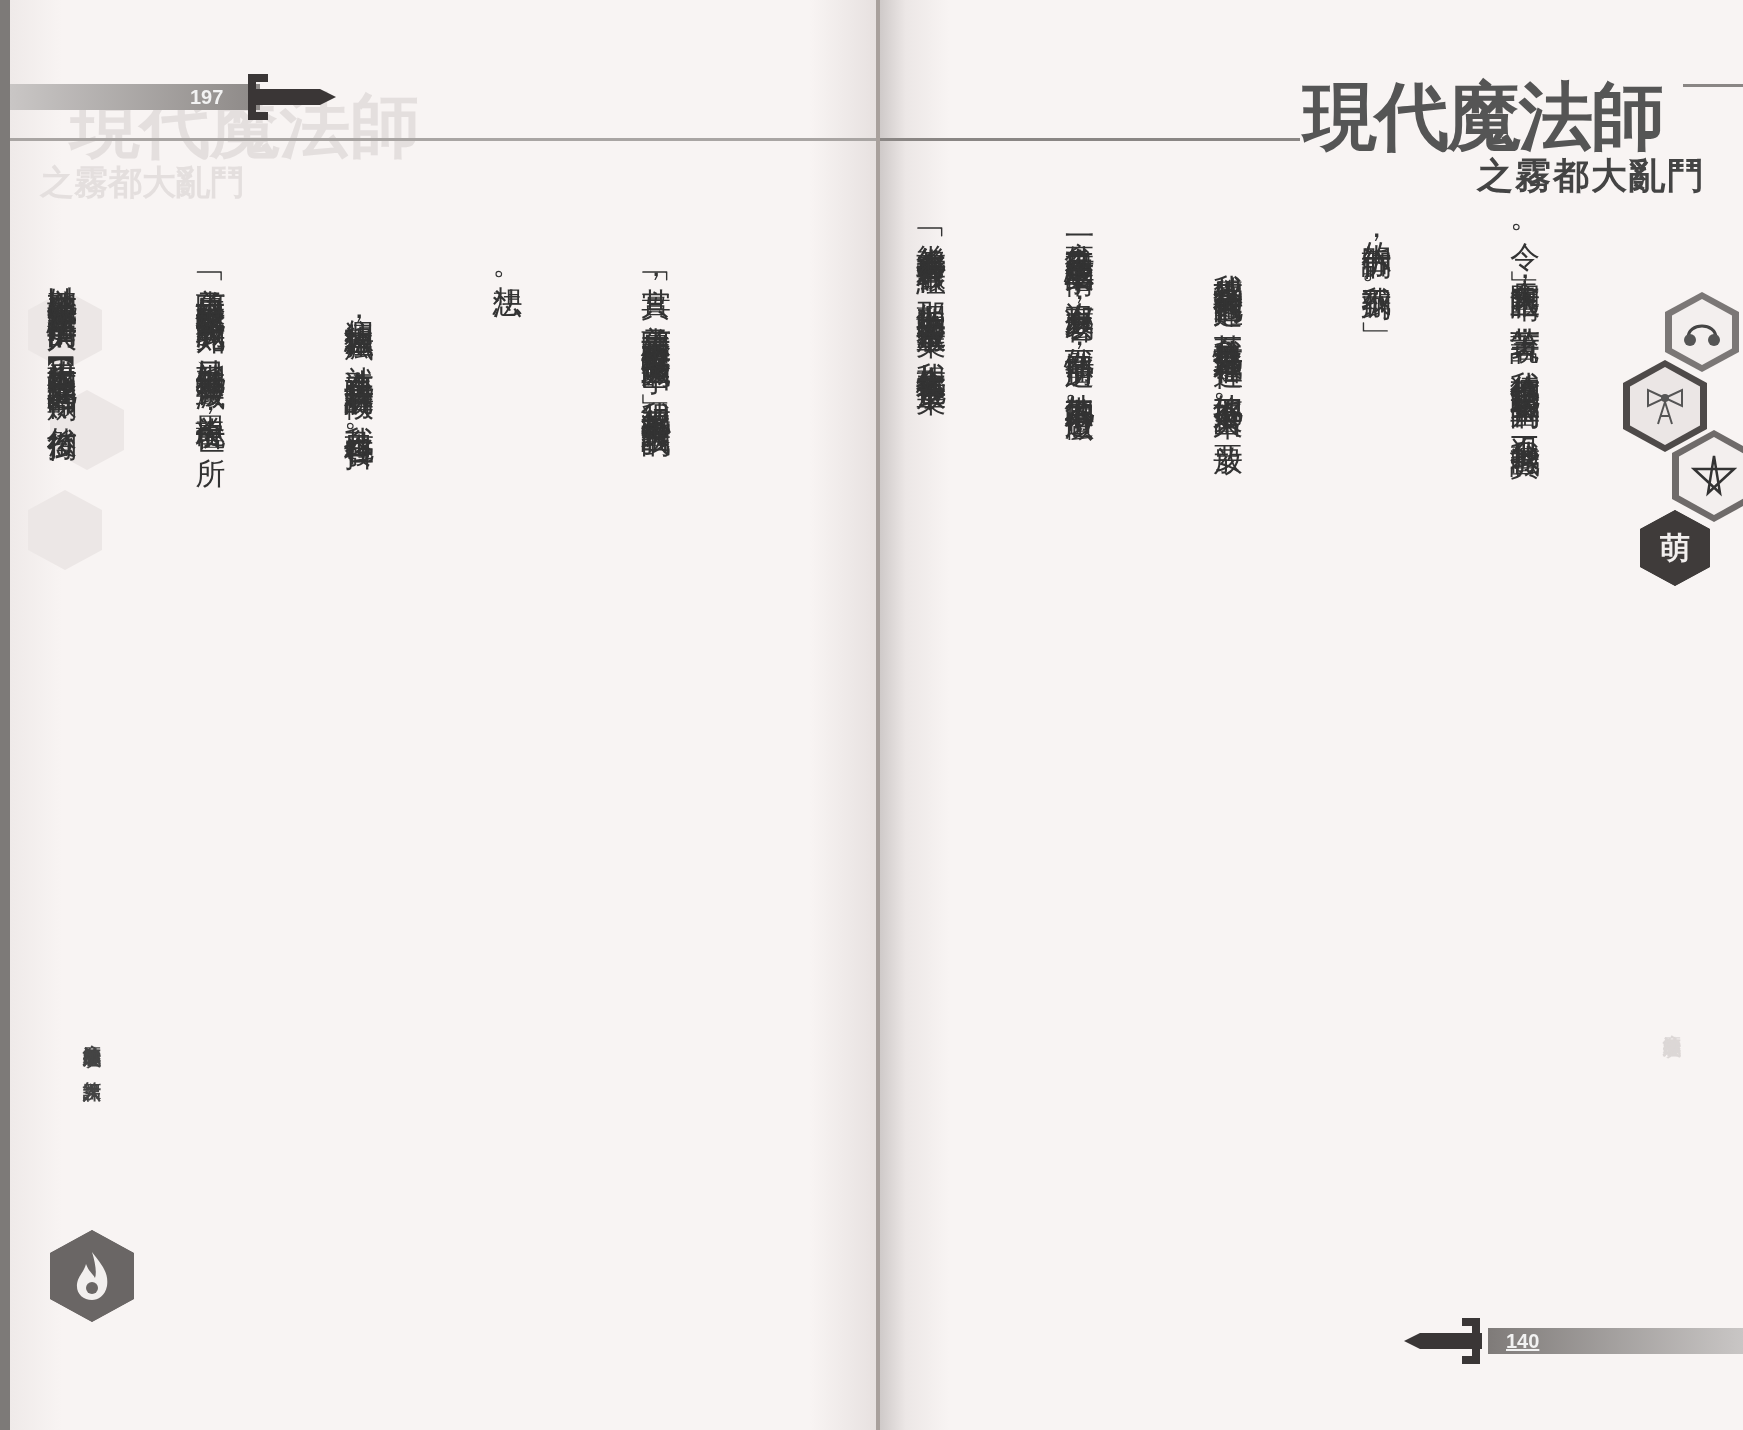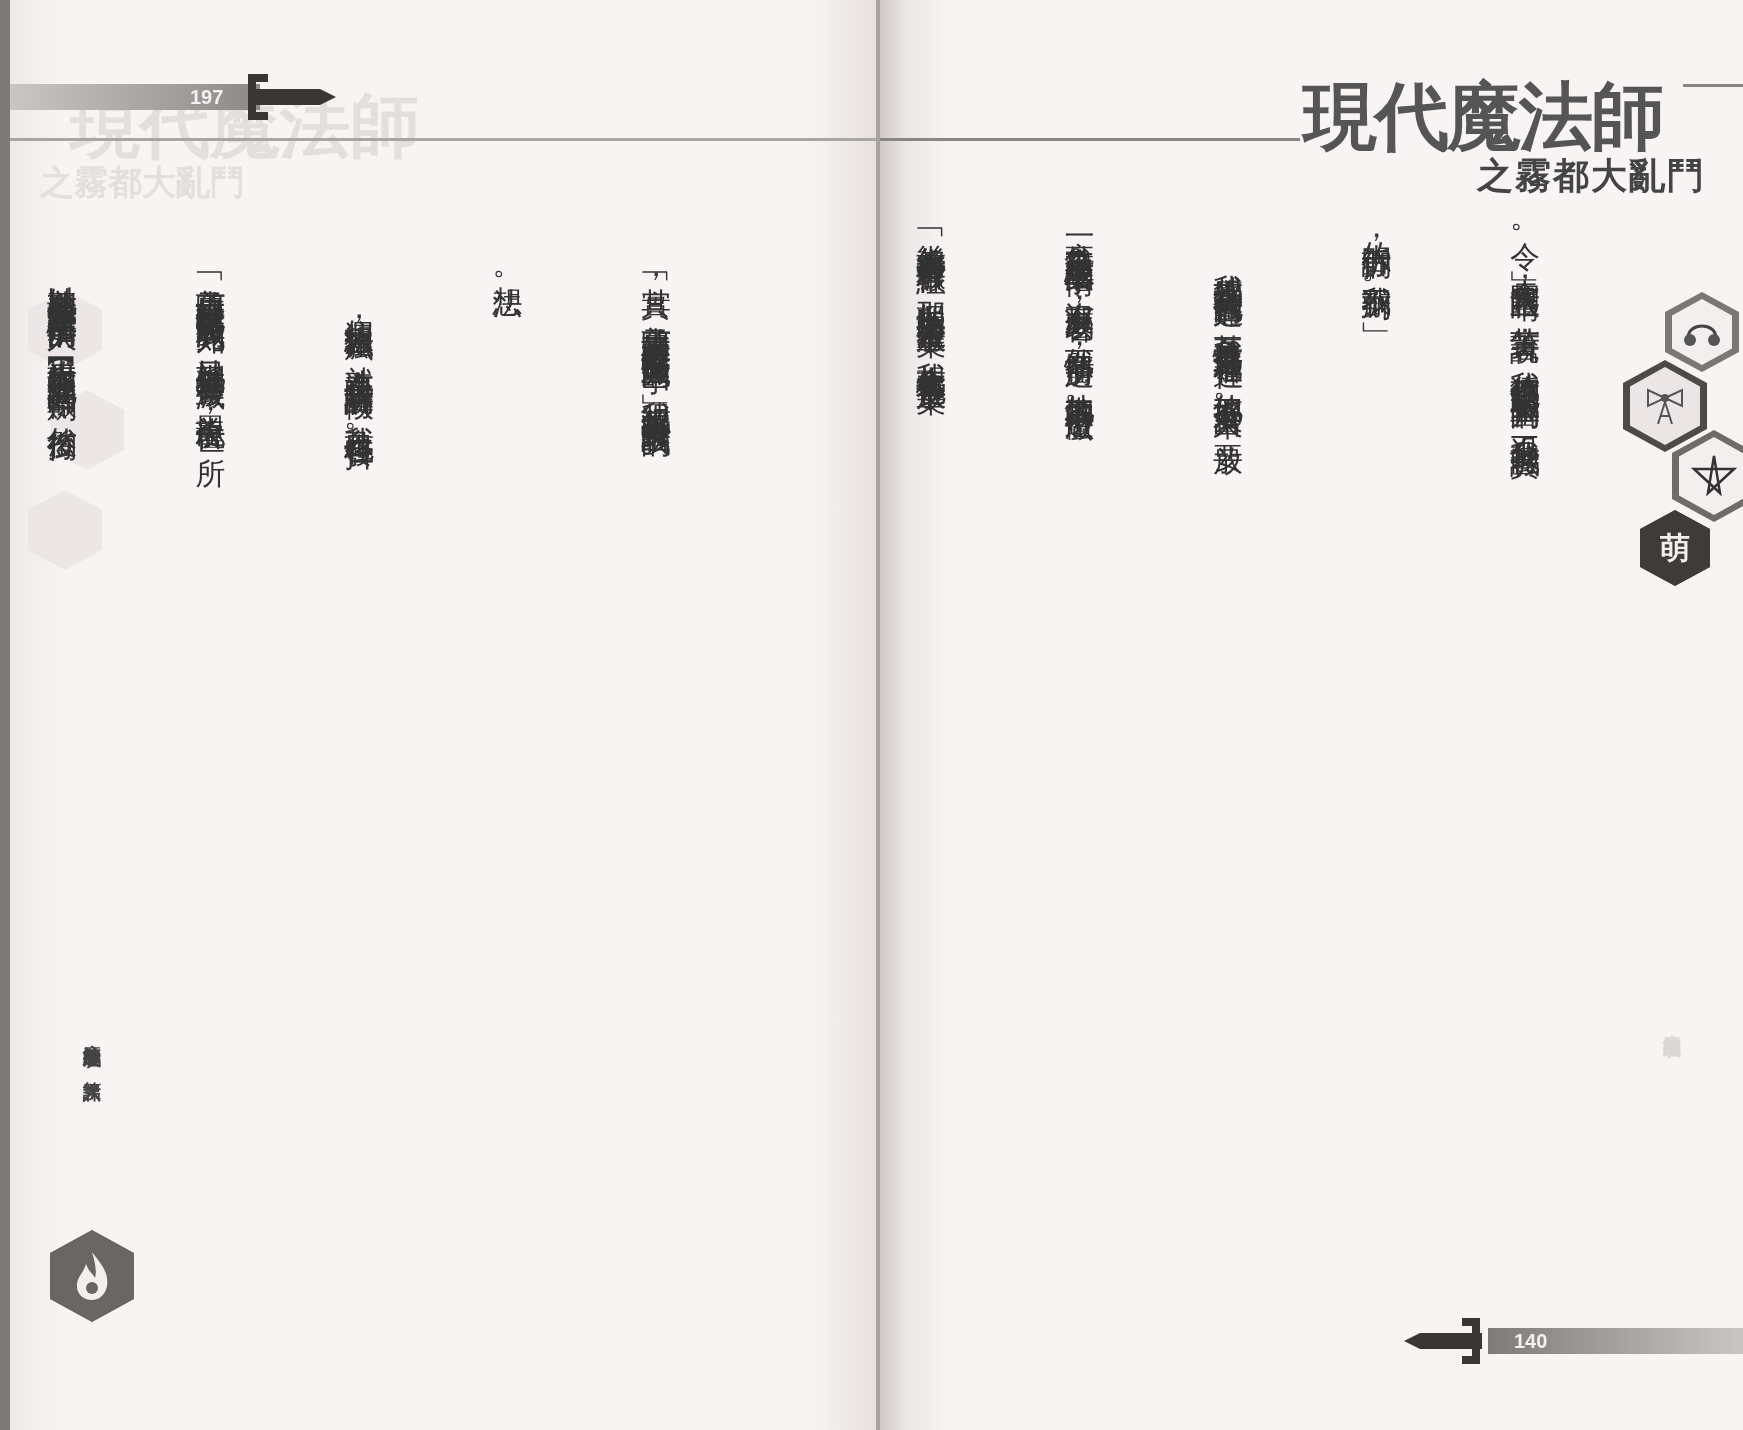--- a/index.html
+++ b/index.html
@@ -154,15 +154,15 @@
   </div>
 
   <div class="sword" style="left:522px;top:1328px;width:341px;">
     <svg style="position:absolute;left:0;top:-10px;" width="90" height="46" viewBox="0 0 90 46">
       <polygon points="2,23 18,15 80,15 80,31 18,31" fill="#3a3636"></polygon>
       <rect x="70" y="0" width="8" height="46" fill="#3a3636"></rect>
       <rect x="60" y="0" width="18" height="8" fill="#3a3636"></rect>
       <rect x="60" y="38" width="18" height="8" fill="#3a3636"></rect>
     </svg>
     <div class="sword-bar" style="left:86px;width:255px;background:linear-gradient(to right,#7f7b79,#c9c6c5);"></div>
-    <span class="pagenum" style="left:112px;">140</span>
+    <span class="pagenum" style="left:104px;text-decoration:underline;">140</span>
   </div>
 </div>
 
 </body></html>

